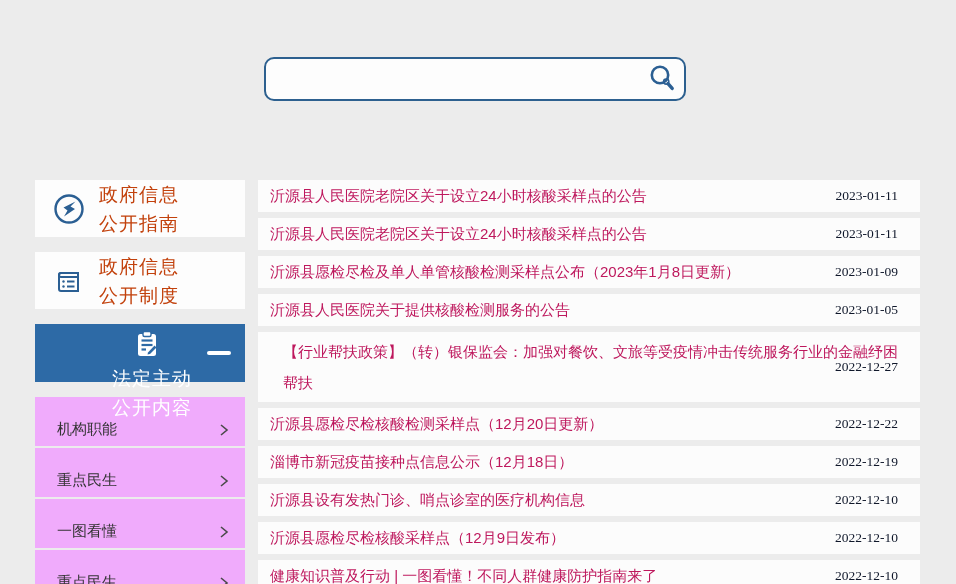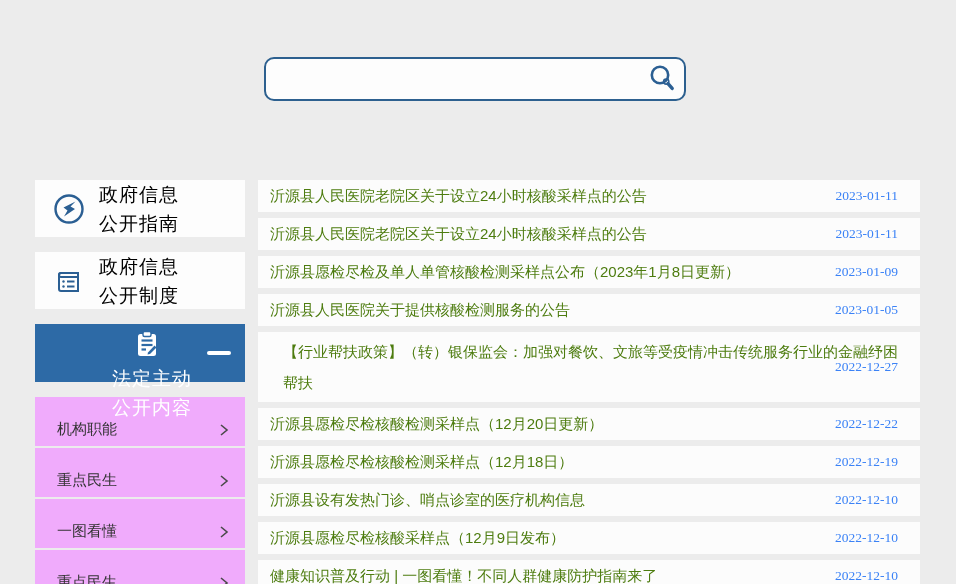--- a/index.html
+++ b/index.html
@@ -24,49 +24,49 @@
     display:flex;align-items:center;justify-content:center;padding:0;
   }
   
   .sidebar{position:absolute;left:35px;top:180px;width:210px;}
   .side-card{
     height:57px;background:#fdfdfd;margin-bottom:15px;
     display:flex;align-items:center;padding-left:14px;box-sizing:border-box;
     cursor:pointer;position:relative;
   }
   .side-card .icon-box{width:40px;display:flex;align-items:center;justify-content:center;flex:0 0 40px;}
-  .side-card .card-text{margin-left:10px;color:#000000;font-size:19px;line-height:29px;letter-spacing:1px;}
+  .side-card .card-text{margin-left:10px;color:#c2410c;font-size:19px;line-height:29px;letter-spacing:1px;}
   .side-card.active{background:#2d6aa6;height:58px;flex-direction:column;}
   .side-card.active .card-text{color:#ffffff;}
   .minus-bar{
     position:absolute;right:14px;top:50%;transform:translateY(-50%);
     width:24px;height:4px;border-radius:2px;background:#ffffff;
   }
   .submenu{margin-top:5px;}
   .submenu-item{
     height:33px;margin-bottom:2px;background:#f0abfc;
     display:flex;align-items:center;justify-content:space-between;
     padding:16px 14px 0 22px;cursor:pointer;
   }
   .submenu-item .sub-label{font-size:15px;color:#333;}
   
   .news{position:absolute;left:258px;top:180px;width:662px;}
   .news-row{
     height:32px;margin-bottom:6px;background:#fcfcfc;position:relative;
     padding:0 75px 0 12px;box-sizing:border-box;overflow:hidden;
   }
   .news-row .title{
-    font-size:15px;color:#4d7c0f;line-height:32px;display:block;cursor:pointer;
+    font-size:15px;color:#be185d;line-height:32px;display:block;cursor:pointer;
     white-space:nowrap;overflow:hidden;
   }
   .news-row.tall{height:70px;padding-right:8px;}
   .news-row.tall .title{white-space:normal;line-height:31px;padding-top:4px;margin-left:13px;}
   .news-row .date{
     position:absolute;right:22px;top:50%;transform:translateY(-50%);
-    font-size:13.5px;color:#3b82f6;
+    font-size:13.5px;color:#0f172a;
     font-family:"Liberation Serif","DejaVu Serif",serif;
   }
   svg{display:block;}
 </style>
 </head>
 <body>
 
 <div class="searchbar">
   <input type="text" placeholder="" style="">
   <button class="search-btn">
@@ -212,21 +212,21 @@
     <span class="title">【行业帮扶政策】（转）银保监会：加强对餐饮、文旅等受疫情冲击传统服务行业的金融纾困帮扶</span>
     <span class="date">2022-12-27</span>
   </div>
 
   <div class="news-row">
     <span class="title">沂源县愿检尽检核酸检测采样点（12月20日更新）</span>
     <span class="date">2022-12-22</span>
   </div>
 
   <div class="news-row">
-    <span class="title">沂源县愿检尽检核酸检测采样点（12月18日）</span>
+    <span class="title">淄博市新冠疫苗接种点信息公示（12月18日）</span>
     <span class="date">2022-12-19</span>
   </div>
 
   <div class="news-row">
     <span class="title">沂源县设有发热门诊、哨点诊室的医疗机构信息</span>
     <span class="date">2022-12-10</span>
   </div>
 
   <div class="news-row">
     <span class="title">沂源县愿检尽检核酸采样点（12月9日发布）</span>

